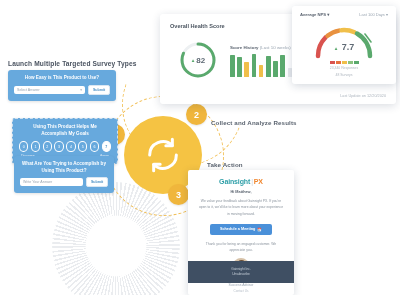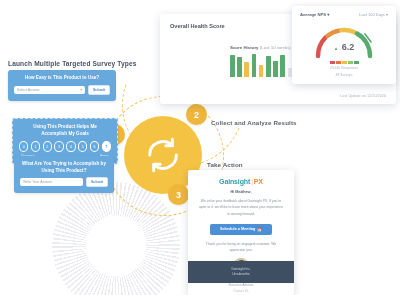--- a/index.html
+++ b/index.html
@@ -274,20 +274,30 @@
       <div class="s-input">
         <span>Write Your Answer</span>
       </div>
       <div class="s-btn">Submit</div>
     </div>
   </div>
 
   <div class="panel">
     <div class="panel-title">Overall Health Score</div>
 
+    <div class="ring">
+      <svg viewBox="0 0 40 40">
+        <circle cx="20" cy="20" r="16" fill="none" stroke="#edf0f2" stroke-width="3"></circle>
+        <circle cx="20" cy="20" r="16" fill="none" stroke="#5aa96d" stroke-width="3" stroke-linecap="round" stroke-dasharray="82 18" pathLength="100"></circle>
+      </svg>
+      <div class="ring-val">
+        <span class="arrow">▲</span>
+        <span>82</span>
+      </div>
+    </div>
 
     <div class="hist-title">
       <span style="color:#5b6470;font-weight:700">Score History</span>
       <span>(Last 10 weeks)</span>
     </div>
 
     <div class="bars" id="bars">
         <div class="bar" style="height: 22px; background: rgb(90, 169, 109);"></div>
         <div class="bar" style="height: 20px; background: rgb(90, 169, 109);"></div>
         <div class="bar" style="height: 15px; background: rgb(240, 191, 74);"></div>
@@ -318,21 +328,21 @@
     <div class="gauge">
       <svg viewBox="0 0 70 40">
         <path d="M9 36 A26 26 0 0 1 16.5 17.5" fill="none" stroke="#d9534f" stroke-width="4.5" stroke-linecap="round"></path>
         <path d="M18.5 15.8 A26 26 0 0 1 30 10.6" fill="none" stroke="#e8913f" stroke-width="4.5" stroke-linecap="round"></path>
         <path d="M32.5 10.2 A26 26 0 0 1 45.5 12.3" fill="none" stroke="#f0bf4a" stroke-width="4.5" stroke-linecap="round"></path>
         <path d="M48 13.5 A26 26 0 0 1 61 36" fill="none" stroke="#5aa96d" stroke-width="4.5" stroke-linecap="round"></path>
         <path d="M56 14 L62 22" fill="none" stroke="#5aa96d" stroke-width="1.6" stroke-linecap="round"></path>
       </svg>
       <div class="gauge-val">
         <span class="arrow">▲</span>
-        <span>6.2</span>
+        <span>7.7</span>
       </div>
     </div>
 
     <div class="nps-legend" id="npslegend">
         <i style="background: rgb(217, 83, 79);"></i>
         <i style="background: rgb(232, 113, 63);"></i>
         <i style="background: rgb(240, 191, 74);"></i>
         <i style="background: rgb(139, 194, 127);"></i>
         <i style="background: rgb(90, 169, 109);"></i>
       </div>

